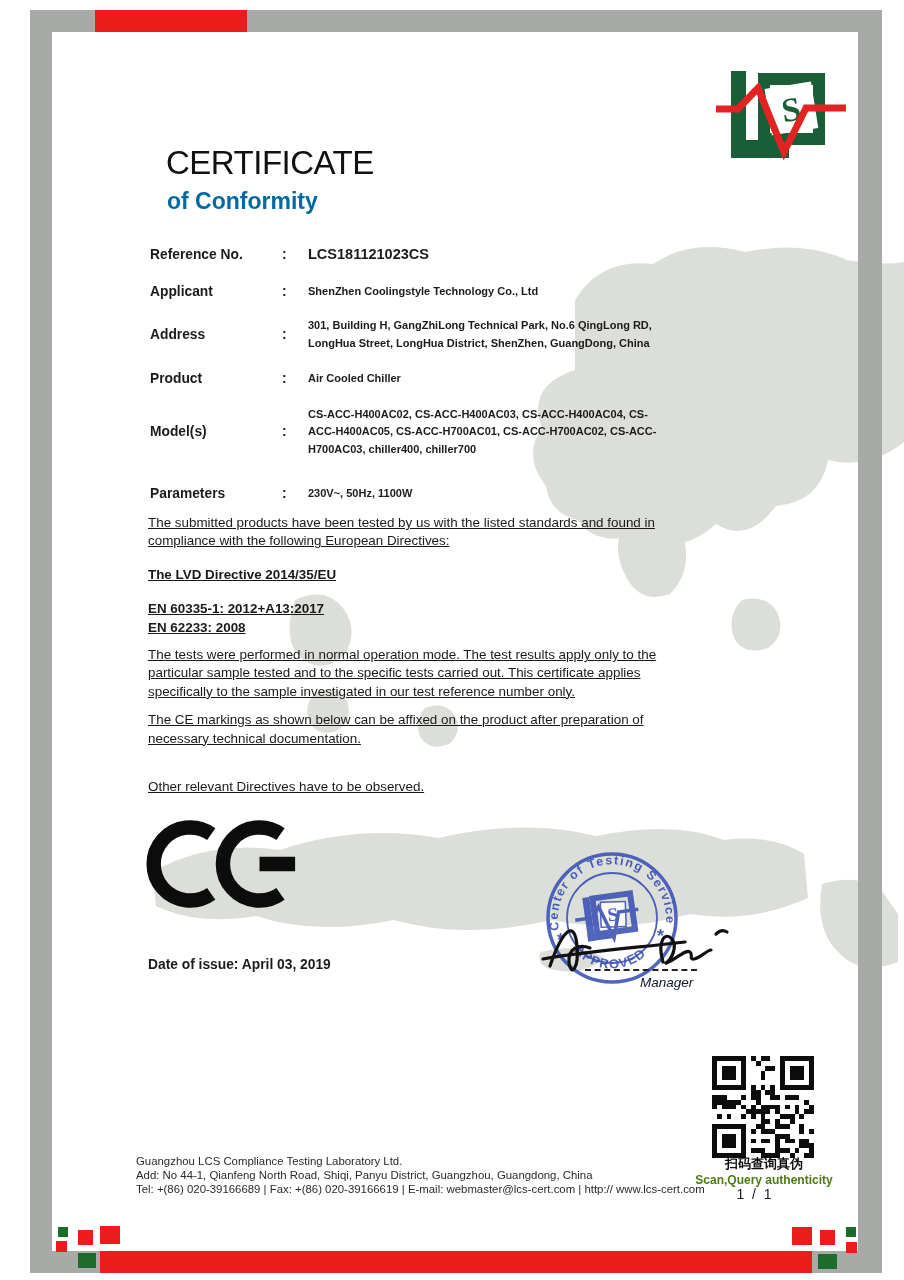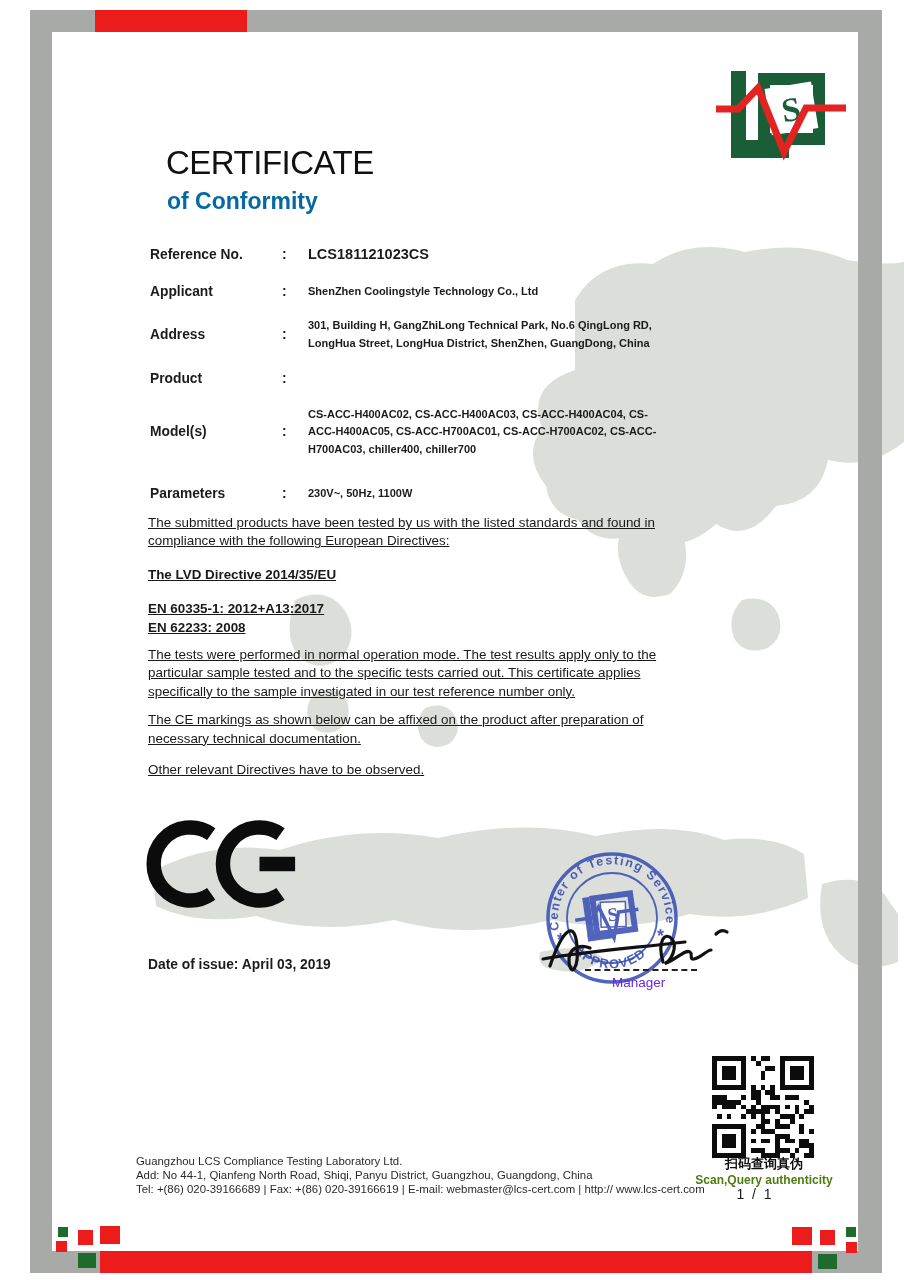--- a/index.html
+++ b/index.html
@@ -26,29 +26,29 @@
   .frow { display:flex; align-items:center; }
   .flabel { width:132px; font-size:13.8px; font-weight:bold; line-height:17.5px; }
   .fcolon { width:26px; font-size:13.8px; font-weight:bold; line-height:17.5px; }
   .fvalue { flex:1; font-size:11px; font-weight:bold; line-height:17.5px; }
   .fvalue div { white-space:nowrap; }
   .mb19{margin-bottom:19px}.mb17{margin-bottom:17px}.mb18{margin-bottom:18px}.mb27{margin-bottom:27px}
   
   .paras { position:absolute; left:148px; top:514px; color:#191919;text-decoration:underline; }
   .paras .line { font-size:13.4px; line-height:18.4px; white-space:nowrap; }
   .paras .bold .line { font-weight:bold; }
-  .pmb15{margin-bottom:15px}.pmb16{margin-bottom:16px}.pmb9{margin-bottom:9px}.pmb10{margin-bottom:10px}.pmb13{margin-bottom:13px}
+  .pmb15{margin-bottom:15px}.pmb16{margin-bottom:16px}.pmb9{margin-bottom:9px}.pmb10{margin-bottom:10px}.pmb13{margin-bottom:30px}
   
   .ce { position:absolute; left:146px; top:812px; }
   .sr { position:absolute; width:1px; height:1px; overflow:hidden; clip:rect(0 0 0 0); }
   .date-line { position:absolute; left:148px; top:957px; font-size:13.8px; font-weight:bold; }
   
   .seal { position:absolute; left:535px; top:846px; }
   .dash-line { position:absolute; left:585px; top:969px; width:112px; border-top:2px dashed #222; }
-  .manager { position:absolute; left:612px; top:975px; font-size:13.5px; color:#6d28d9; }
+  .manager { position:absolute; left:640px; top:975px; font-size:13.5px; color:#0f172a;font-style:italic; }
   
   .qr { position:absolute; left:712px; top:1056px; }
   .qr-captions { position:absolute; left:683px; top:1155px; width:162px; text-align:center; }
   .qr-zh { font-size:13px; font-weight:bold; color:#111; }
   .qr-en { font-size:12px; font-weight:bold; color:#4d7c0f; }
   .page-num { position:absolute; left:728px; top:1186px; width:54px; text-align:center; font-size:14px; font-weight:normal; letter-spacing:2px; }
   
   .footer { position:absolute; left:136px; top:1155px; color:#2a2a2a; }
   .footer .line { font-size:11.4px; line-height:13.8px; white-space:nowrap; }
 </style>
@@ -124,20 +124,23 @@
       <div class="flabel">Address</div>
       <div class="fcolon">:</div>
       <div class="fvalue">
         <div>301, Building H, GangZhiLong Technical Park, No.6 QingLong RD,</div>
         <div>LongHua Street, LongHua District, ShenZhen, GuangDong, China</div>
       </div>
     </div>
     <div class="frow mb18">
       <div class="flabel">Product</div>
       <div class="fcolon">:</div>
+      <div class="fvalue">
+        <div>Air Cooled Chiller</div>
+      </div>
     </div>
     <div class="frow mb27">
       <div class="flabel">Model(s)</div>
       <div class="fcolon">:</div>
       <div class="fvalue">
         <div>CS-ACC-H400AC02, CS-ACC-H400AC03, CS-ACC-H400AC04, CS-</div>
         <div>ACC-H400AC05, CS-ACC-H700AC01, CS-ACC-H700AC02, CS-ACC-</div>
         <div>H700AC03, chiller400, chiller700</div>
       </div>
     </div>

